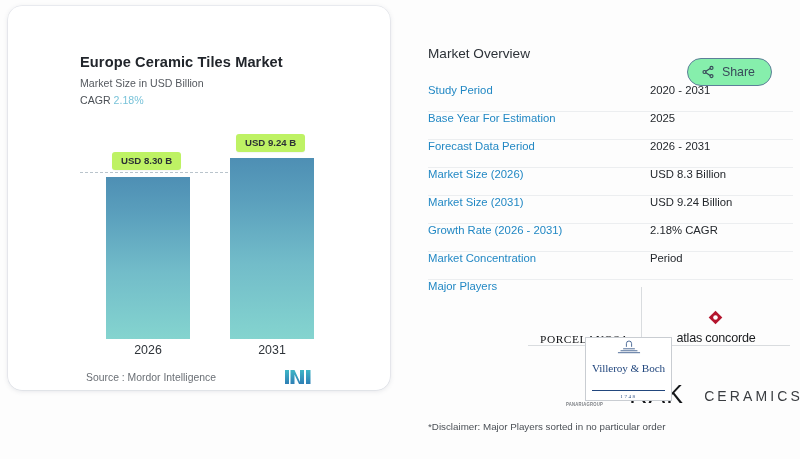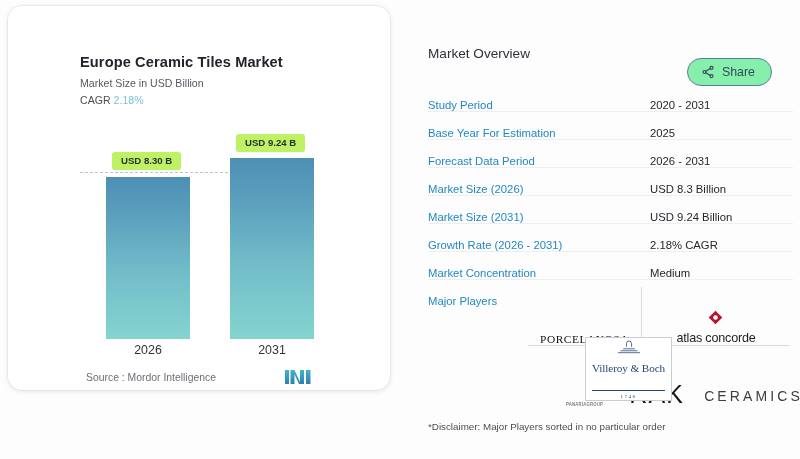--- a/index.html
+++ b/index.html
@@ -92,21 +92,21 @@
     position:absolute;left:18px;top:46px;
     font-size:13.6px;color:#2d3238;white-space:nowrap;
   }
 
   #overview-table{
     position:absolute;left:18px;top:84px;width:365px;
   }
   .ov-row{
     position:relative;
     height:27px;
-    display:flex;align-items:flex-end;
+    display:flex;align-items:flex-start;
     border-bottom:1px solid #eceef0;
   }
   .ov-row:last-child{border-bottom:none;}
   .ov-key{
     width:178px;flex:0 0 178px;
     font-size:11.3px;color:#2288c4;font-weight:500;
     white-space:nowrap;
   }
   .ov-val{
     font-size:11.3px;color:#24282d;white-space:nowrap;margin-left:44px;
@@ -262,21 +262,21 @@
       <div class="ov-row">
         <div class="ov-key">Market Size (2031)</div>
         <div class="ov-val">USD 9.24 Billion</div>
       </div>
       <div class="ov-row">
         <div class="ov-key">Growth Rate (2026 - 2031)</div>
         <div class="ov-val">2.18% CAGR</div>
       </div>
       <div class="ov-row">
         <div class="ov-key">Market Concentration</div>
-        <div class="ov-val">Medium</div>
+        <div class="ov-val">Period</div>
       </div>
       <div class="ov-row">
         <div class="ov-key">Major Players</div>
         <div class="ov-val"></div>
       </div>
 
     </div>
 
     <div id="logos-grid">
       <div class="gl" id="gl-v1"></div>

